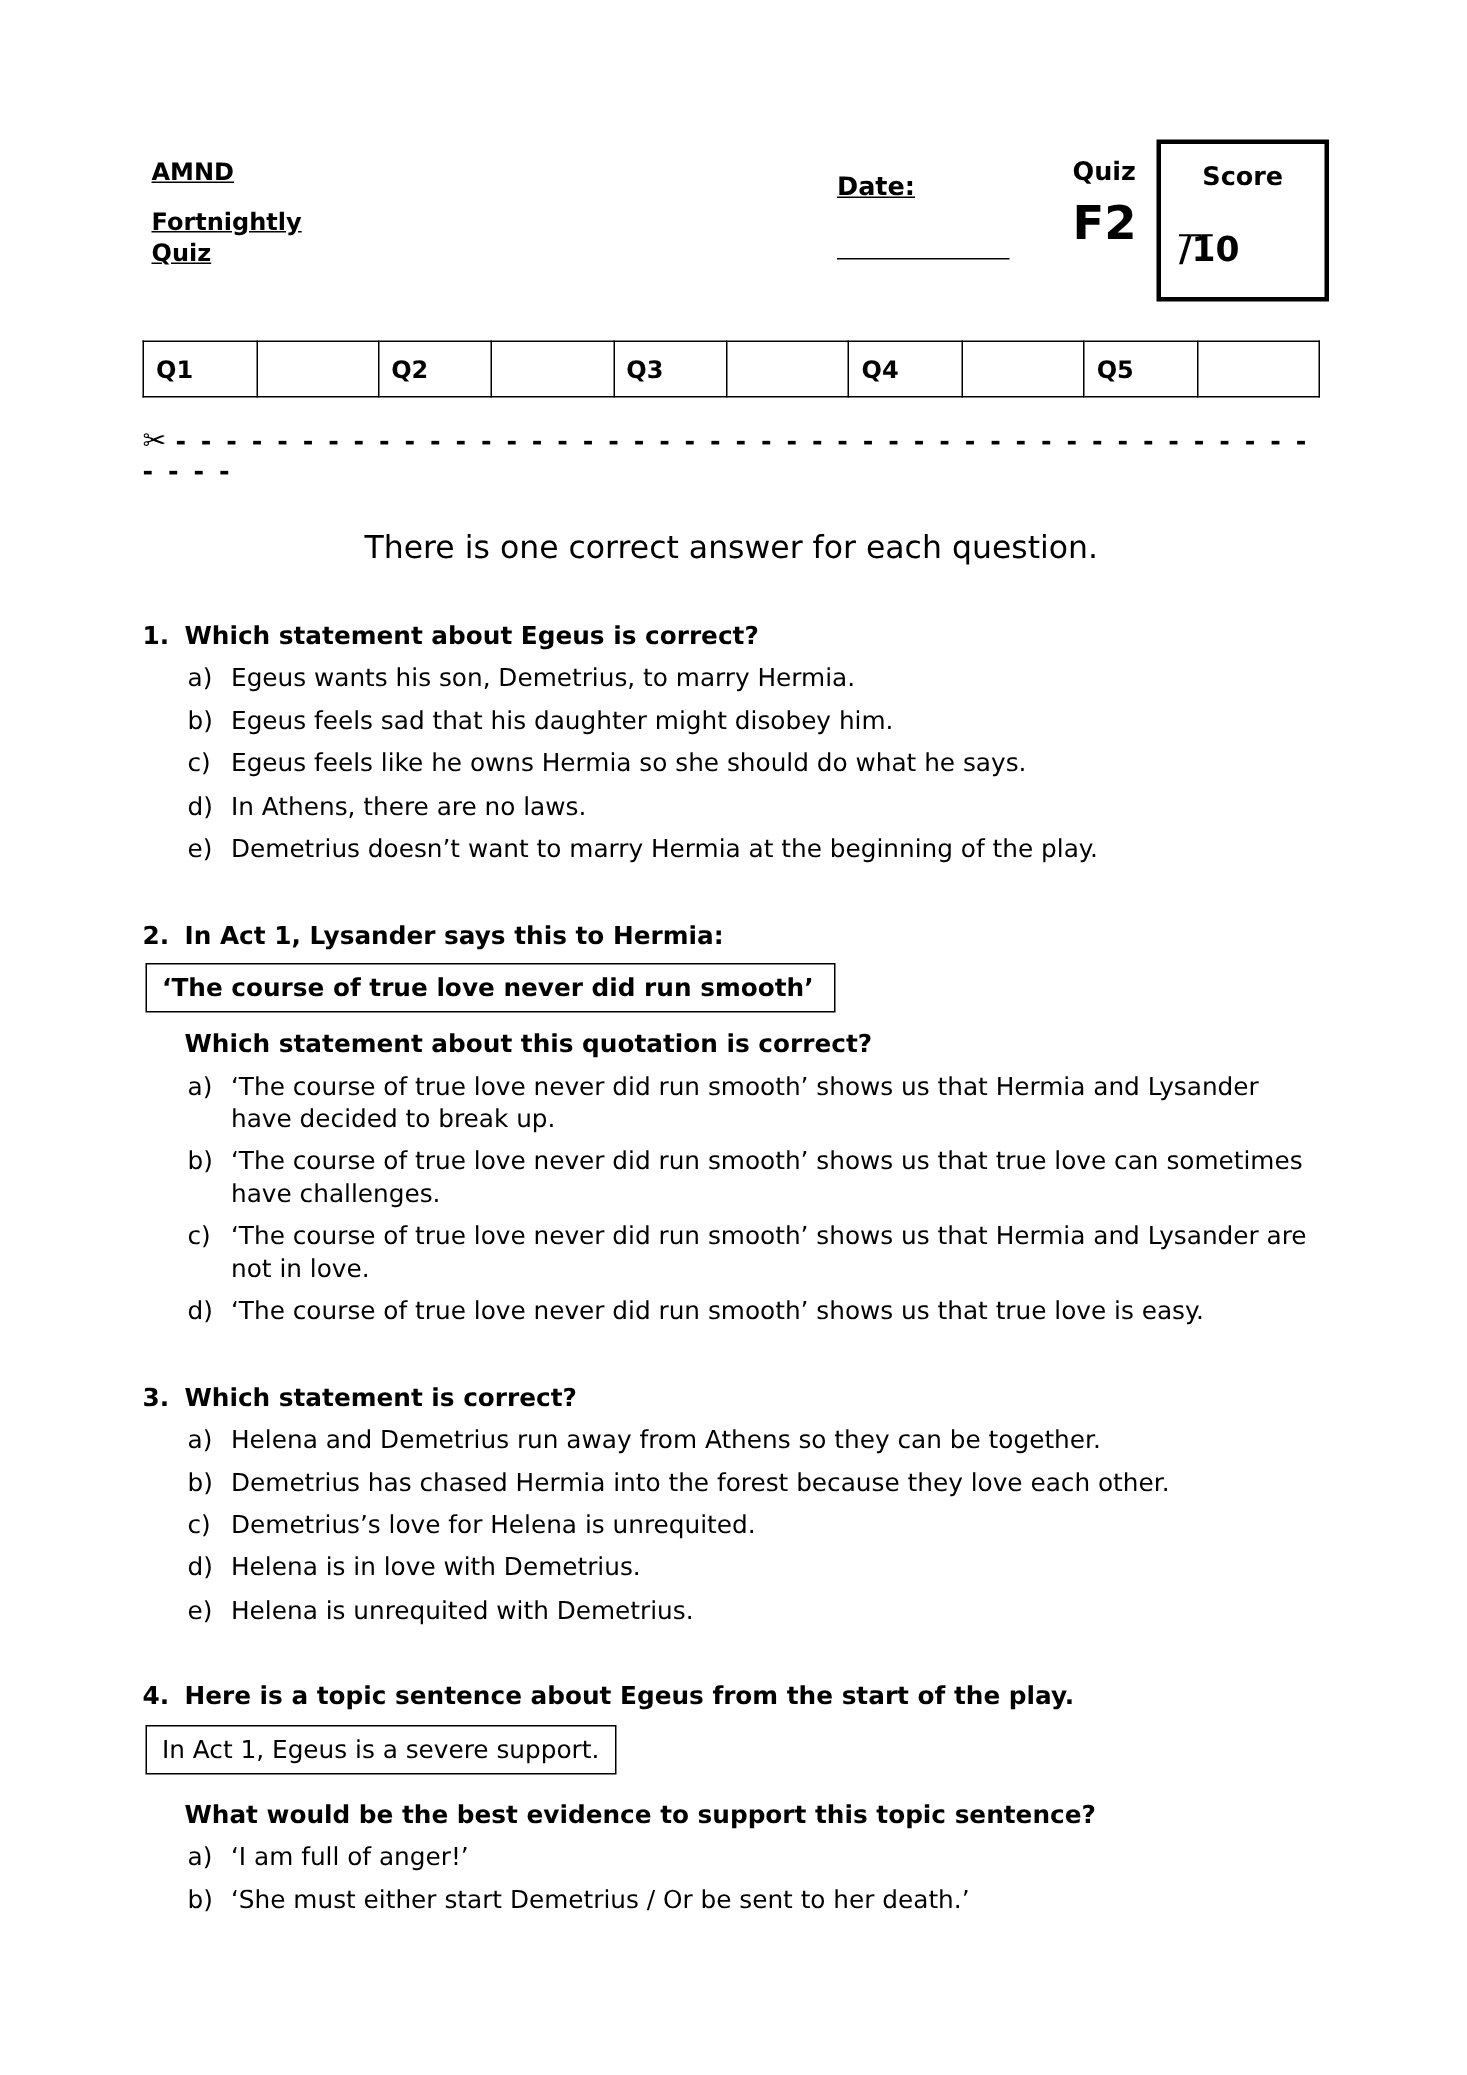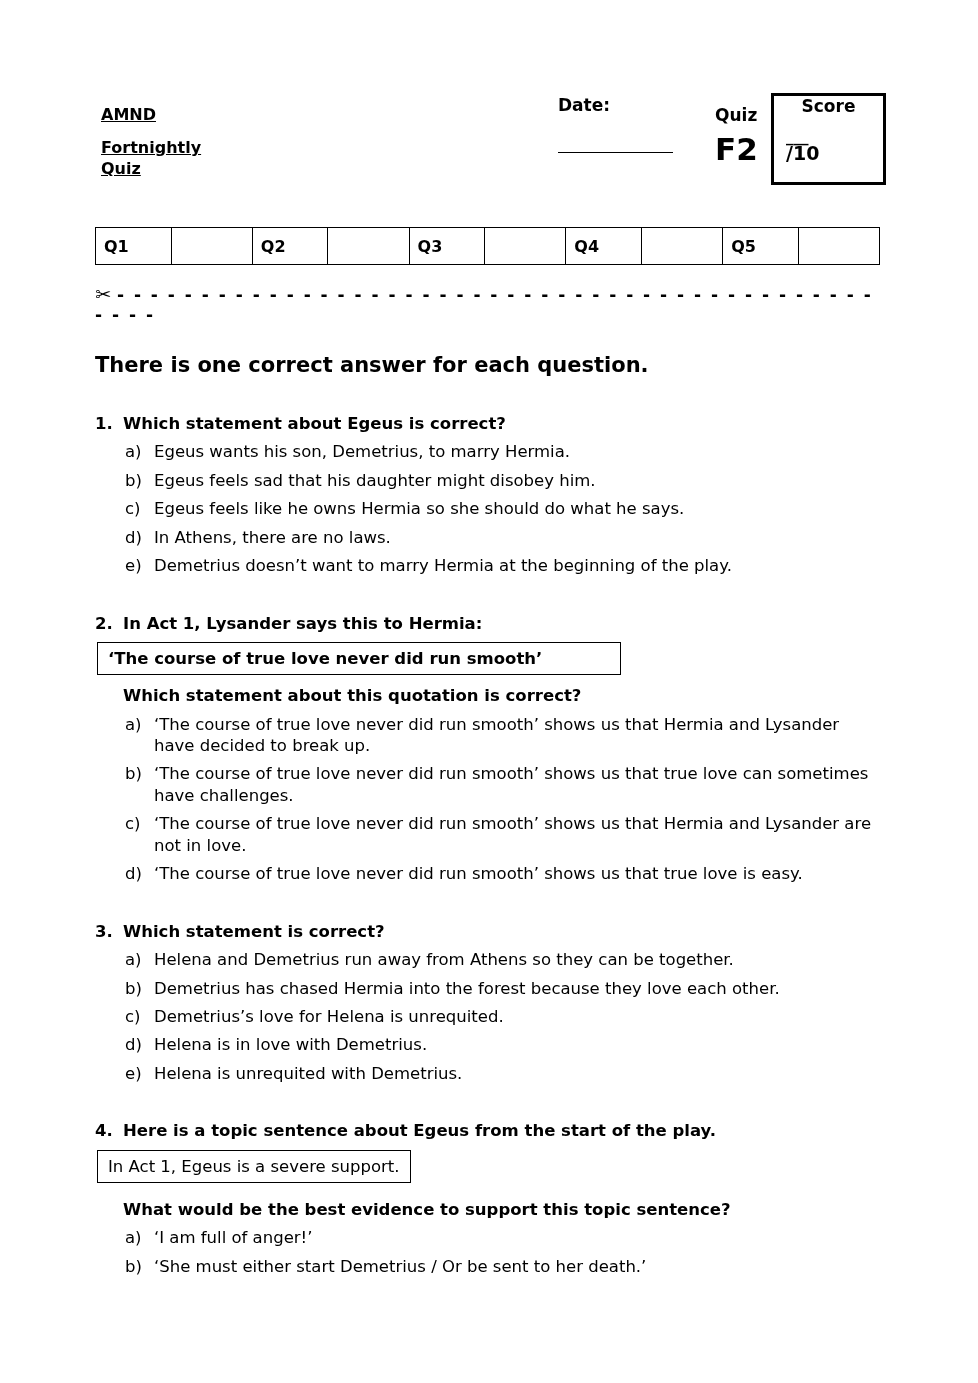--- a/index.html
+++ b/index.html
@@ -11,57 +11,57 @@
   }
 
   
   .header { position: relative; height: 118px; }
   .amnd { position: absolute; left: 6px; top: 10px; font-weight: bold; font-size: 16px; text-decoration: underline; }
   .subtitle { position: absolute; left: 6px; top: 42px; font-weight: bold; font-size: 16px; line-height: 21px; }
   .subtitle span { text-decoration: underline; display: block; }
   .name-col { position: absolute; left: 177px; top: 10px; width: 238px; }
   .field-label { font-weight: bold; font-size: 17px; }
   .name-line { border-bottom: 1.5px solid #000; height: 38px; width: 235px; }
-  .date-col { position: absolute; left: 463px; top: 0; width: 120px; }
+  .date-col { position: absolute; left: 463px; top: 20px; width: 120px; text-decoration: underline; }
   .date-line { border-bottom: 1.5px solid #000; height: 38px; width: 115px; }
   .quiz-col { position: absolute; left: 620px; top: 10px; }
   .quiz-code { font-weight: bold; font-size: 31px; margin-top: 6px; }
   .score-box {
-    position: absolute; left: 676px; top: -2px; width: 115px; height: 92px;
-    border: 3px solid #000; padding: 0 12px;
+    position: absolute; left: 676px; top: -2px; width: 115px; height: 108px;
+    border: 3px solid #000; padding: 12px 12px;
   }
   .score-label { font-weight: bold; font-size: 17px; text-align: center; }
   .score-blank { font-size: 15px; font-weight: bold; margin-top: 16px; line-height: 10px; }
-  .score-denom { font-weight: bold; font-size: 19px; }
+  .score-denom { font-weight: bold; font-size: 23px; }
 
   
   .instructions { font-weight: bold; font-size: 19px; line-height: 1.26; width: 778px; margin-top: 8px; }
 
   
   table.tick { border-collapse: collapse; margin-top: 14px; table-layout: fixed; padding-left: 48px; }
   table.tick td { border: 1.6px solid #000; height: 37px; padding: 4px 8px; vertical-align: middle; }
   td.lbl { width: 76px; font-weight: bold; font-size: 16px; }
   td.blank { width: 82px; }
 
   
   .cut-line { margin-top: 18px; font-weight: bold; font-size: 17px; letter-spacing: 2px; white-space: nowrap; }
   .cut-line .scissors { font-size: 19px; letter-spacing: 0; margin-right: 6px; }
   .cut-line2 { font-weight: bold; font-size: 17px; letter-spacing: 2px; }
 
   
-  .section-heading { text-align: left; font-weight: bold; font-size: 21px; margin-top: 28px; }
+  .section-heading { text-align: center; font-weight: normal; font-size: 21px; margin-top: 28px; }
 
   
   .questions { margin-top: 18px; }
   .question-block { margin-top: 36px; }
   .q-head { display: flex; font-weight: bold; font-size: 16.5px; line-height: 1.3; }
   .q-num { width: 28px; flex: 0 0 28px; }
   .q-prompt { flex: 1; }
   .quote-box { border: 1.5px solid #000; padding: 5px 10px; margin: 8px 0 6px 2px; font-size: 16.5px; line-height: 1.28; }
-  .quote-box.bold { font-weight: bold; width: 524px; }
+  .quote-box.bold { font-weight: bold; width: 460px; }
   .quote-box.inline { display: inline-block; }
   .sub-prompt { font-weight: bold; font-size: 16.5px; margin: 10px 0 6px 28px; line-height: 1.3; }
   .opt { display: flex; margin-left: 30px; margin-top: 7px; font-size: 16.5px; line-height: 1.3; }
   .opt-letter { width: 29px; flex: 0 0 29px; }
   .opt-text { flex: 1; }
 </style>
 </head>
 <body>
 
 <div class="page">

